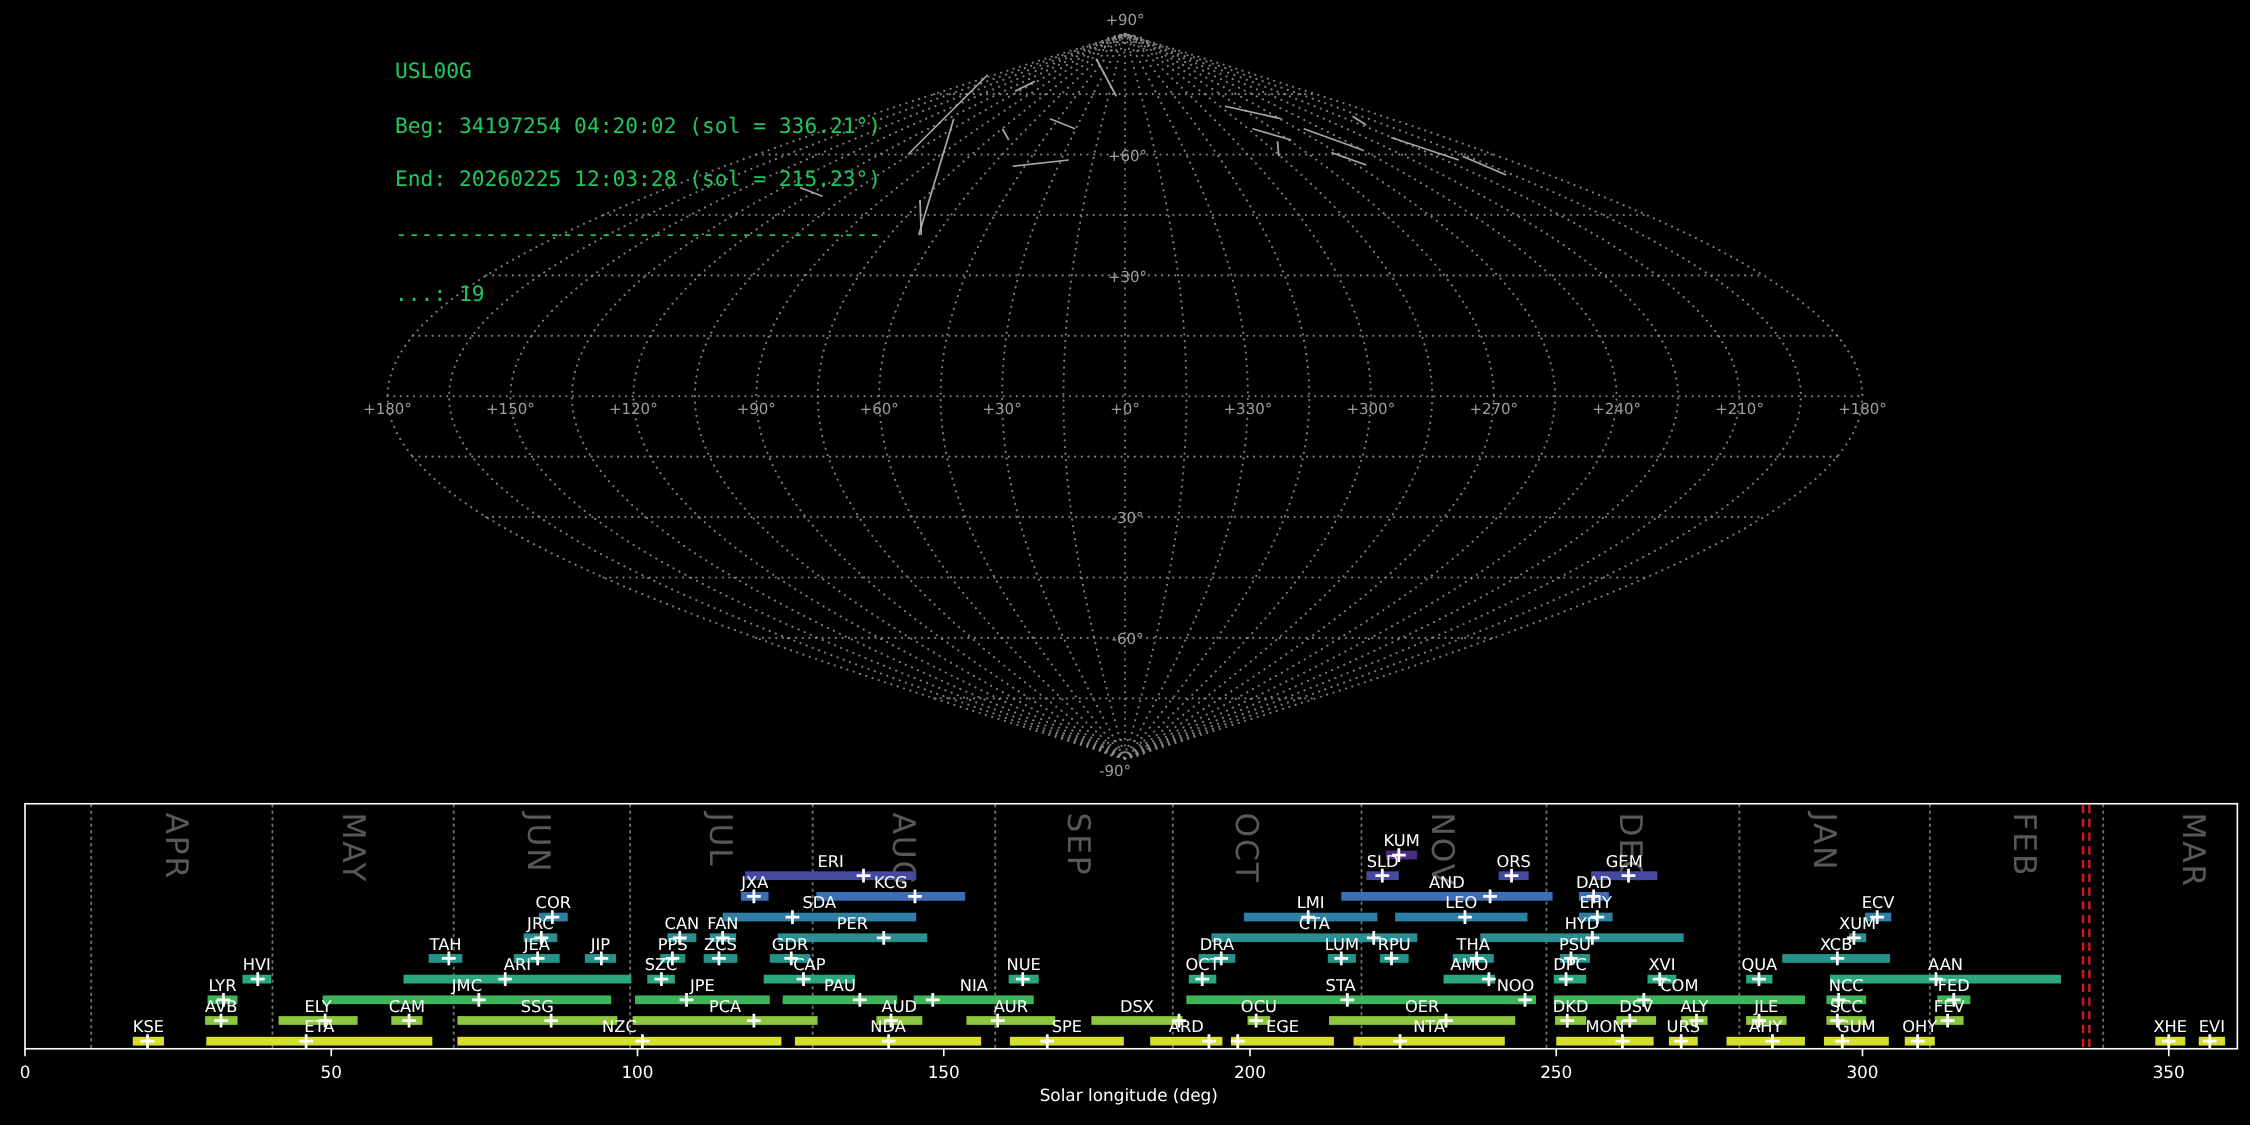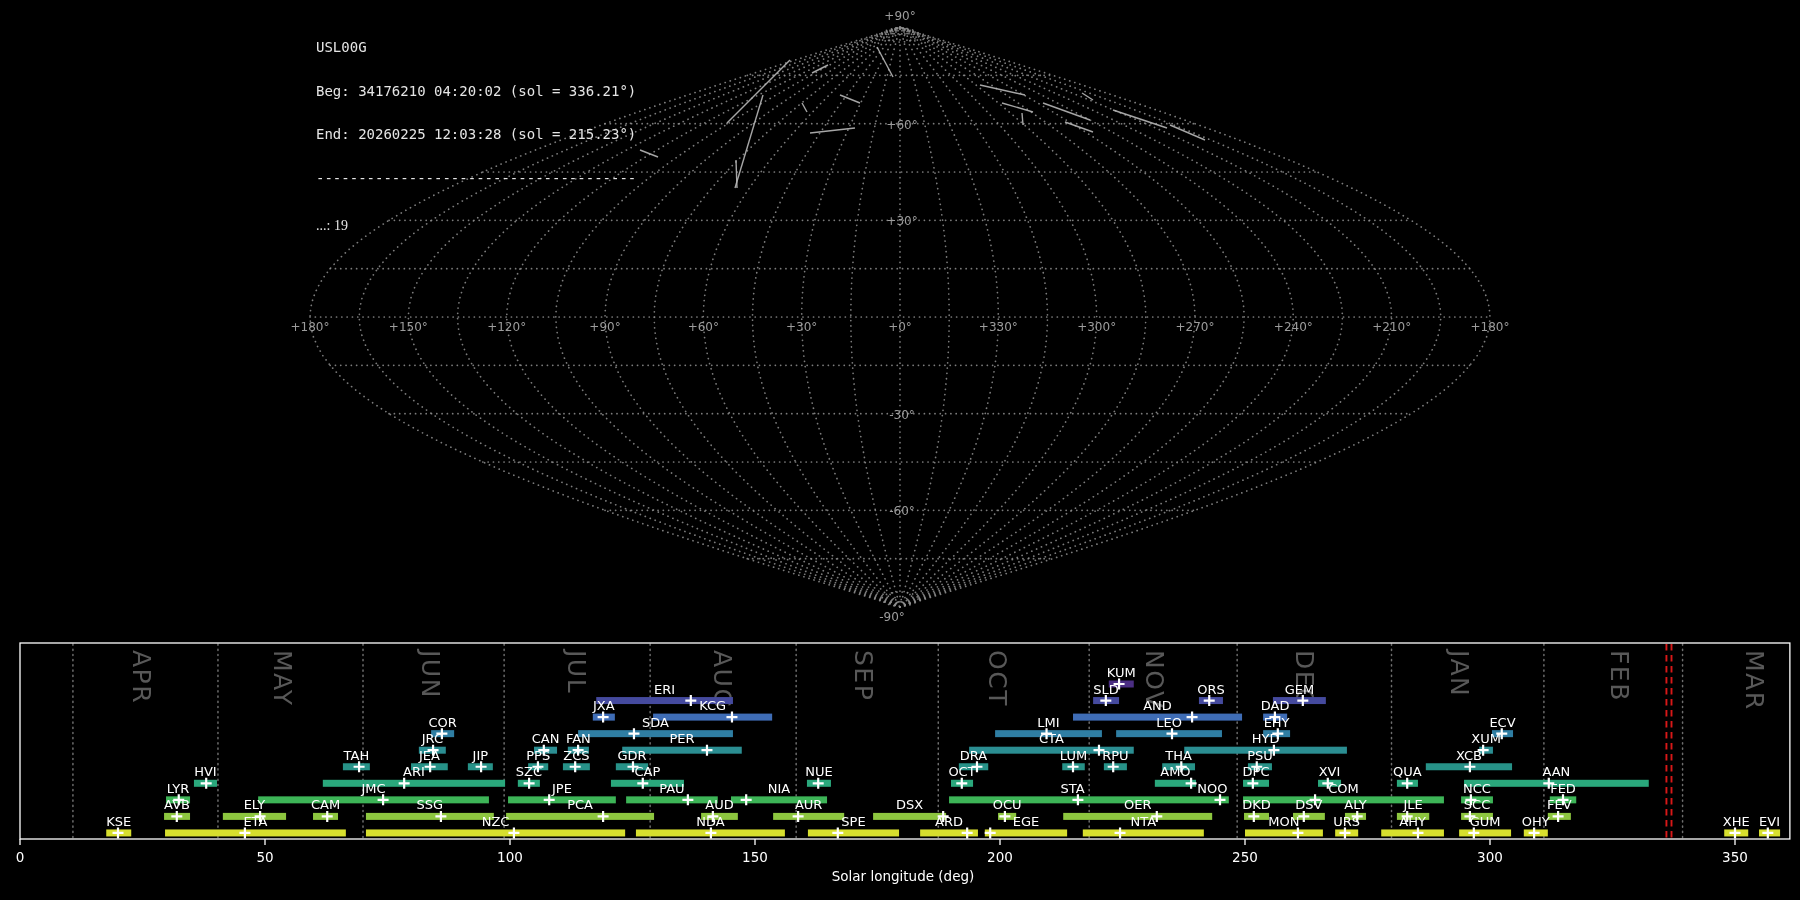--- a/index.html
+++ b/index.html
@@ -1,22 +1,22 @@
 <!DOCTYPE html>
 <html><head>
 <meta charset="utf-8">
 <style>
   html,body{margin:0;padding:0;background:#000;}
   body{width:1800px;height:900px;position:relative;overflow:hidden;
        font-family:"DejaVu Sans",sans-serif;}
   #scene{position:absolute;left:0;top:0;}
-  #header{position:absolute;left:316px;top:11px;color:#e5e5e5;
-          font-family:"DejaVu Sans Mono",monospace;font-size:14px;line-height:14.5px;
+  #header{position:absolute;left:316px;top:21px;color:#22c55e;
+          font-family:"DejaVu Sans Mono",monospace;font-size:17px;line-height:14.5px;
           white-space:pre;}
-  #header .count{display:block;margin-top:5px;font-family:Liberation Serif, serif;}
+  #header .count{display:block;margin-top:5px;}
   #header span{display:block;}
 </style>
 </head>
 <body>
 
 <svg id="scene" width="1800" height="900" viewBox="0 0 1800 900">
     <g>
       <line x1="747.2967633895128" y1="558.6666666666667" x2="1052.7032366104872" y2="558.6666666666667" stroke="#8d8d8d" stroke-dasharray="0.1 5.2" stroke-linecap="round" stroke-width="1.7" fill="none" opacity="0.88"></line>
       <line x1="605" y1="510.33333333333337" x2="1195" y2="510.33333333333337" stroke="#8d8d8d" stroke-dasharray="0.1 5.2" stroke-linecap="round" stroke-width="1.7" fill="none" opacity="0.88"></line>
       <line x1="482.80699909993695" y1="462" x2="1317.193000900063" y2="462" stroke="#8d8d8d" stroke-dasharray="0.1 5.2" stroke-linecap="round" stroke-width="1.7" fill="none" opacity="0.88"></line>
@@ -395,17 +395,17 @@
       <line x1="1490" y1="839" x2="1490" y2="845" stroke="#ffffff" stroke-width="1.3"></line>
       <text x="1490" y="862" fill="#ffffff" font-size="13.5" text-anchor="middle" font-family="&quot;DejaVu Sans&quot;,sans-serif">300</text>
       <line x1="1735.0000000000002" y1="839" x2="1735.0000000000002" y2="845" stroke="#ffffff" stroke-width="1.3"></line>
       <text x="1735.0000000000002" y="862" fill="#ffffff" font-size="13.5" text-anchor="middle" font-family="&quot;DejaVu Sans&quot;,sans-serif">350</text>
       <text x="903" y="881" fill="#ffffff" font-size="13.5" text-anchor="middle" font-family="&quot;DejaVu Sans&quot;,sans-serif">Solar longitude (deg)</text>
     </g>
   </svg>
 
 <div id="header">
   <span>USL00G</span>
-  <span>Beg: 34176210 04:20:02 (sol = 336.21°)</span>
+  <span>Beg: 34197254 04:20:02 (sol = 336.21°)</span>
   <span>End: 20260225 12:03:28 (sol = 215.23°)</span>
   <span>--------------------------------------</span>
   <span class="count">...: 19</span>
 </div>
 
 </body></html>

